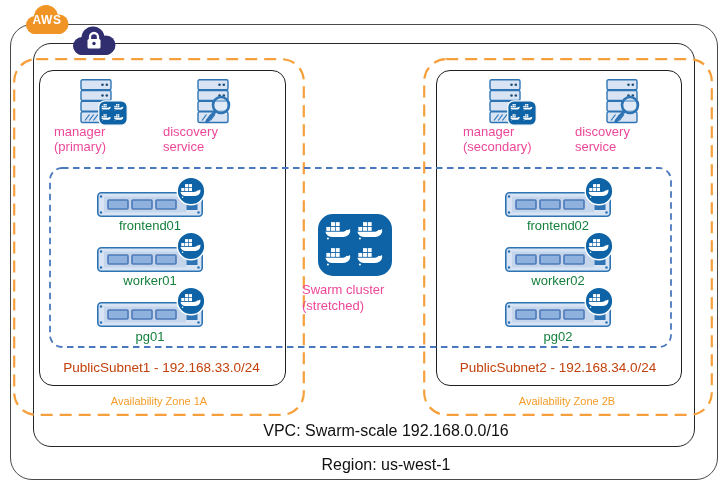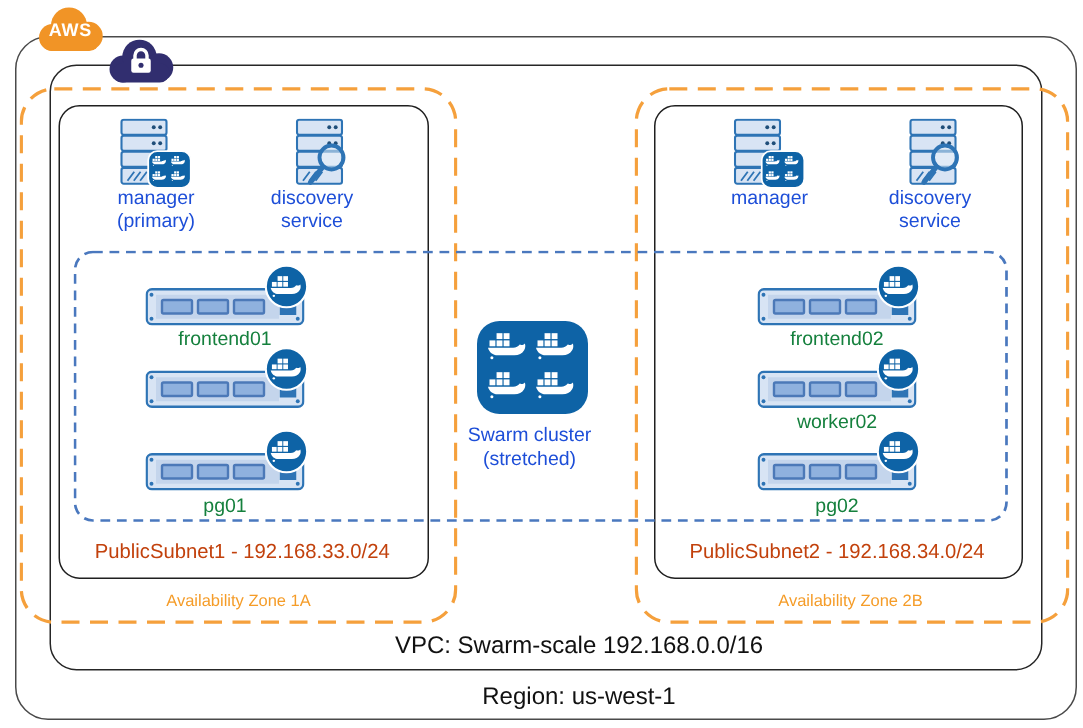--- a/index.html
+++ b/index.html
@@ -7,21 +7,21 @@
     position:relative;width:722px;height:485px;background:#fff;overflow:hidden;
     font-family:"Liberation Sans",sans-serif;
   }
   .abs{position:absolute;}
   .box{position:absolute;background:transparent;}
   .region-box{left:10px;top:24px;width:706px;height:454px;border:1.5px solid #4a4a4a;border-radius:22px;}
   .vpc-box{left:33px;top:43px;width:660px;height:402px;border:1.6px solid #262626;border-radius:18px;}
   .subnet{border:1.6px solid #1f1f1f;border-radius:14px;top:70px;height:314px;}
   .subnet1{left:39px;width:245px;}
   .subnet2{left:436px;width:244px;}
-  .lbl{position:absolute;text-align:center;color:#1d4ed8;font-size:13px;line-height:14.5px;}
+  .lbl{position:absolute;text-align:left;color:#ec4899;font-size:13px;line-height:14.5px;}
   .lbl .ln{display:block;}
   .node-lbl{position:absolute;text-align:center;color:#15803d;font-size:13px;}
   .subnet-lbl{position:absolute;text-align:center;color:#c2410c;font-size:13.5px;}
   .az-lbl{position:absolute;text-align:center;color:#F59C28;font-size:11px;font-weight:normal;}
   .big-lbl{position:absolute;text-align:center;color:#111;font-size:16px;}
   .aws-text{position:absolute;color:#fff;font-size:12px;font-weight:bold;text-align:center;letter-spacing:0.5px;}
   svg{display:block;}
 </style>
 </head>
 <body>
@@ -155,40 +155,42 @@
       <use href="#nodebadge"></use>
     </svg>
   <div class="node-lbl" style="left:100px;top:218px;width:100px">frontend01</div>
 
   <svg class="abs" style="left:97px;top:247px" width="106" height="25" viewBox="0 0 106 25">
       <use href="#rack"></use>
     </svg>
   <svg class="abs" style="left:176px;top:231px" width="30" height="30" viewBox="0 0 30 30">
       <use href="#nodebadge"></use>
     </svg>
+  <div class="node-lbl" style="left:100px;top:273px;width:100px">worker01</div>
 
   <svg class="abs" style="left:97px;top:302px" width="106" height="25" viewBox="0 0 106 25">
       <use href="#rack"></use>
     </svg>
   <svg class="abs" style="left:176px;top:286px" width="30" height="30" viewBox="0 0 30 30">
       <use href="#nodebadge"></use>
     </svg>
   <div class="node-lbl" style="left:100px;top:329px;width:100px">pg01</div>
 
   <div class="subnet-lbl" style="left:39px;top:360px;width:245px">PublicSubnet1 - 192.168.33.0/24</div>
   <div class="az-lbl" style="left:13px;top:395px;width:292px">Availability Zone 1A</div>
 
   <svg class="abs" style="left:489px;top:79px" width="32" height="45" viewBox="0 0 32 45">
       <use href="#tower"></use>
     </svg>
   <svg class="abs" style="left:507px;top:100px" width="30" height="26" viewBox="0 0 30 26">
       <use href="#mgrbadge"></use>
     </svg>
   <div class="lbl" style="left:463px;top:125px;width:100px">
     <span class="ln">manager</span>
+    <span class="ln">(secondary)</span>
   </div>
 
   <svg class="abs" style="left:606px;top:79px" width="32" height="45" viewBox="0 0 32 45">
       <use href="#tower"></use>
     </svg>
   <svg class="abs" style="left:613px;top:95px" width="30" height="30" viewBox="0 0 30 30">
       <use href="#magnifier"></use>
     </svg>
   <div class="lbl" style="left:575px;top:125px;width:90px">
     <span class="ln">discovery</span>

